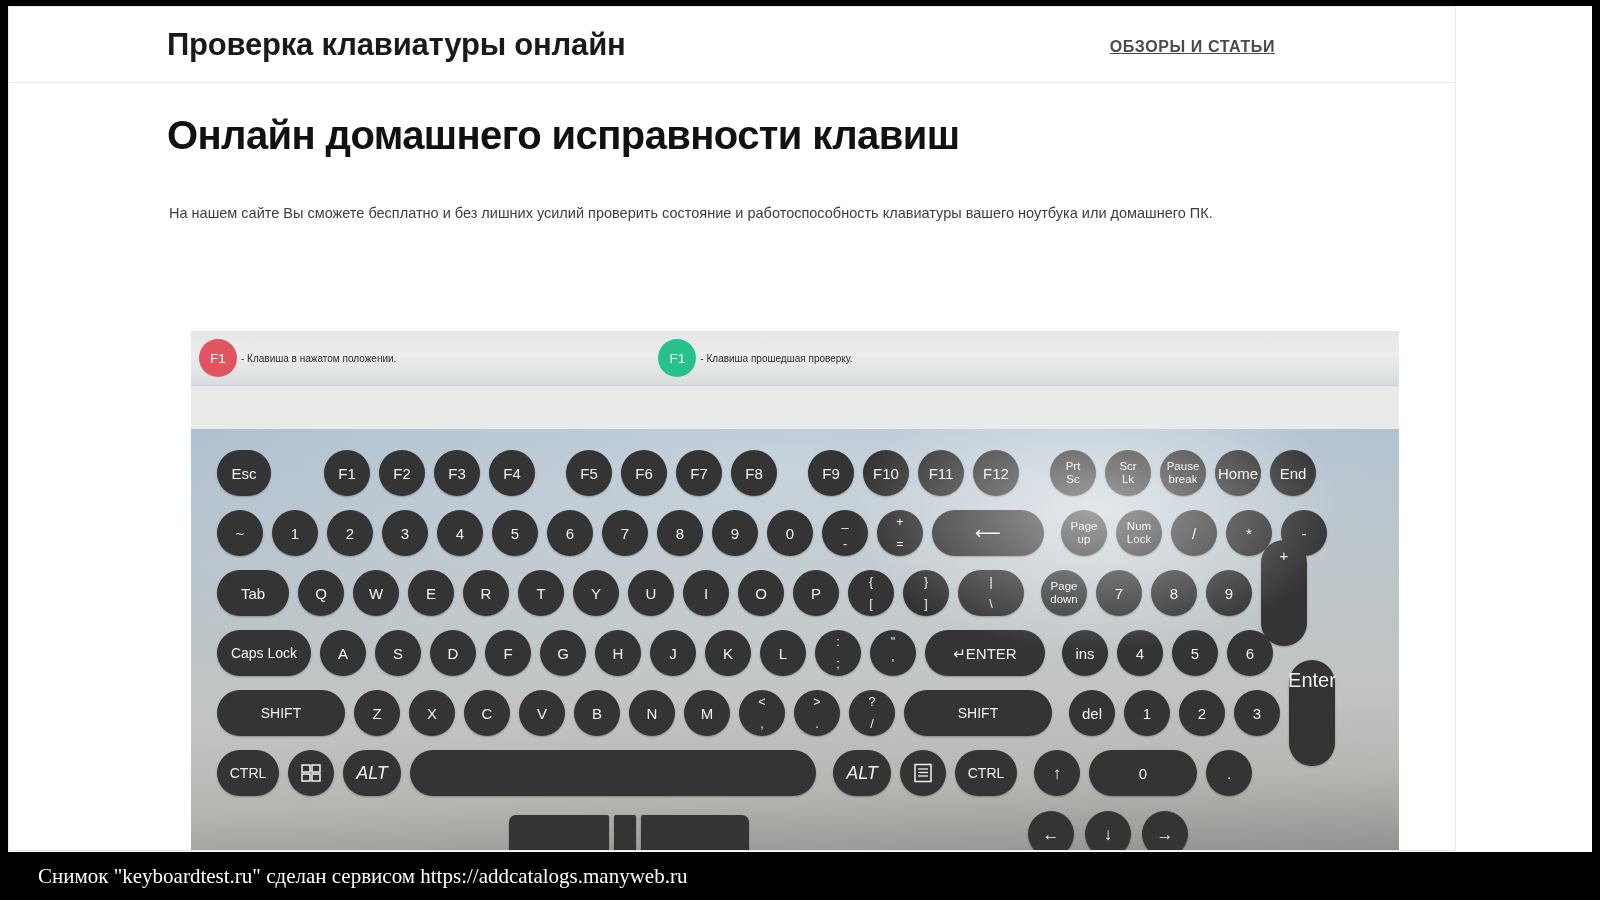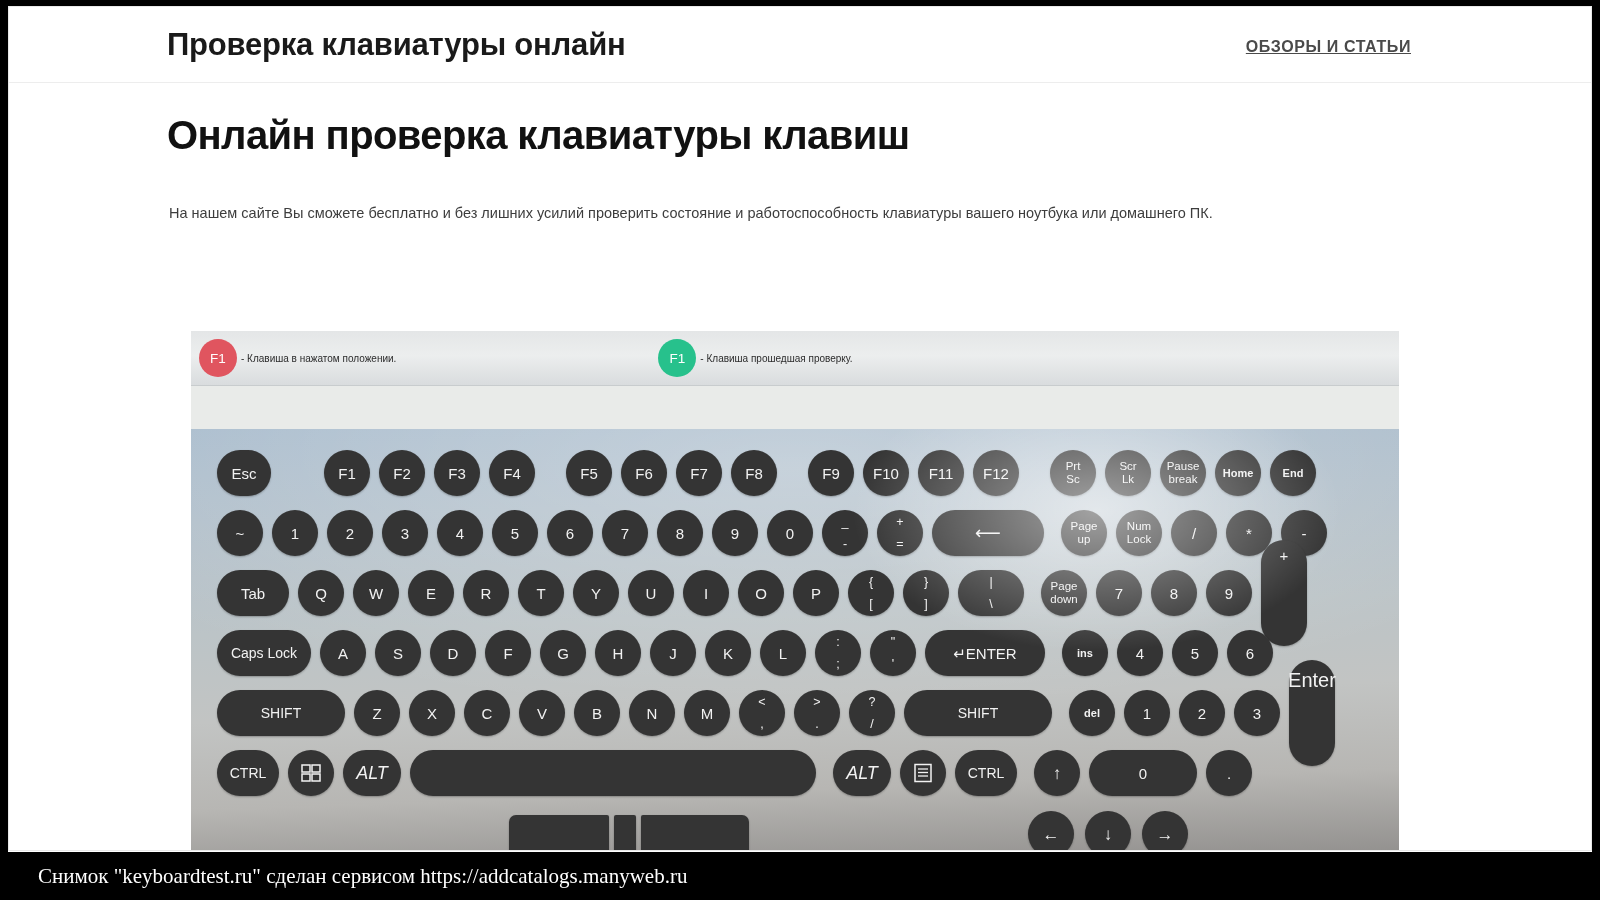--- a/index.html
+++ b/index.html
@@ -13,21 +13,21 @@
     position: relative;
     width: 1600px; height: 900px;
     background: #ffffff;
     overflow: hidden;
   }
 
   
   .outer-frame {
     position: absolute;
     left: 8px; top: 6px;
-    width: 1584px; height: 845px;
+    width: 1448px; height: 845px;
     background: #ffffff;
     border: 1px solid #e9e9e9;
     overflow: hidden;
   }
 
   
   .site-header {
     position: relative;
     height: 76px;
     border-bottom: 1px solid #ededed;
@@ -153,21 +153,21 @@
     justify-content: center;
     font-size: 15px;
     margin-right: 9px;
     box-shadow: 0 1px 2px rgba(0,0,0,0.28);
     flex: none;
     line-height: 1;
     text-align: center;
     white-space: nowrap;
   }
   .key.round { width: 46px; border-radius: 50%; }
-  .key.tiny  { font-size: 11px; font-weight: bold; }
+  .key.tiny  { font-size: 15px; }
   .key.two-line {
     flex-direction: column;
     justify-content: center;
     font-size: 11.5px;
     line-height: 1.15;
   }
   .key.stacked {
     flex-direction: column;
     justify-content: space-between;
     padding: 6px 0;
@@ -247,21 +247,21 @@
   <div class="page-edge-right"></div>
 
   <div class="outer-frame">
 
     <div class="site-header">
       <div class="site-title">Проверка клавиатуры онлайн</div>
       <a class="nav-link" href="#">ОБЗОРЫ И СТАТЬИ</a>
     </div>
 
     <div class="content">
-      <h1 class="page-title">Онлайн проверка клавиатуры клавиш</h1>
+      <h1 class="page-title">Онлайн домашнего исправности клавиш</h1>
       <p class="page-desc">На нашем сайте Вы сможете бесплатно и без лишних усилий проверить состояние и работоспособность клавиатуры вашего ноутбука или домашнего ПК.</p>
 
       <div class="kb-widget">
 
         <div class="legend">
           <div class="legend-item first">
             <div class="legend-dot pressed">F1</div>
             <div class="legend-text">- Клавиша в нажатом положении.</div>
           </div>
           <div class="legend-item second">

